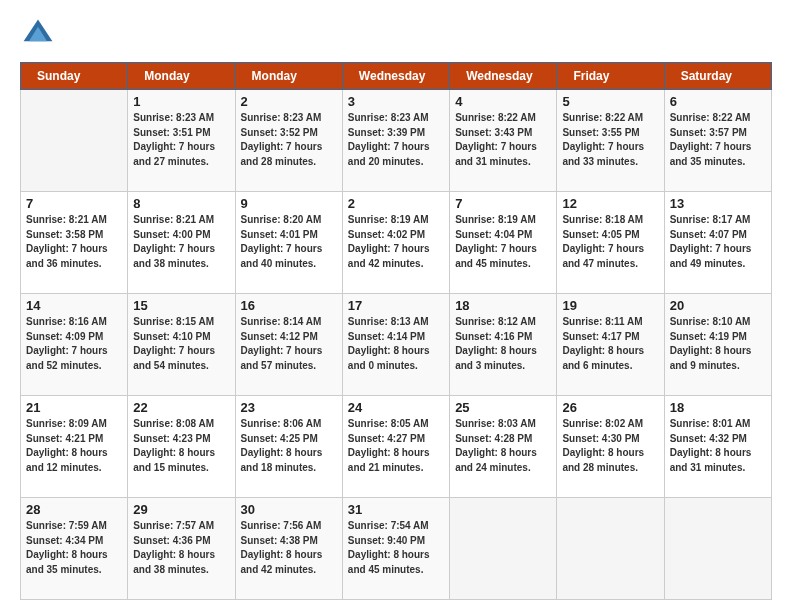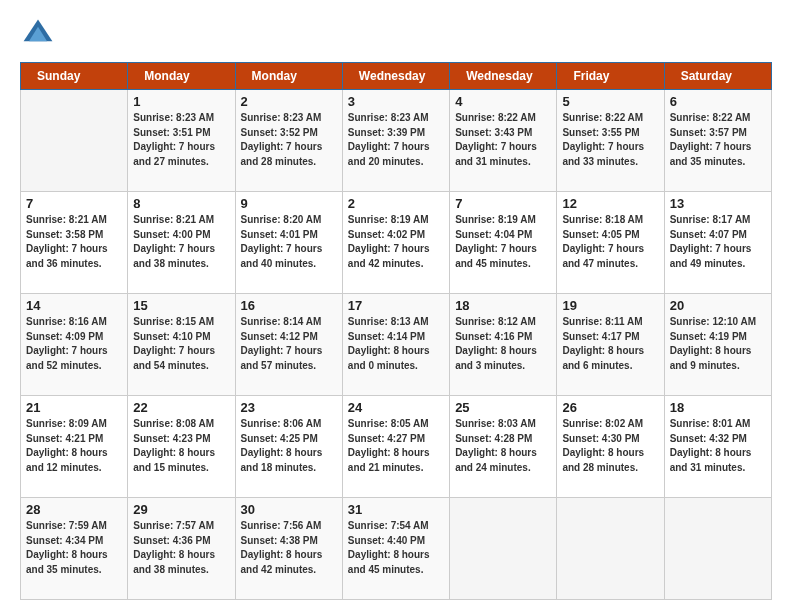--- a/index.html
+++ b/index.html
@@ -207,21 +207,21 @@
           <td>
             <div class="day-number">18</div>
             <div class="day-content"><span>Sunrise: 8:12 AM</span><br><span>Sunset: 4:16 PM</span><br><span>Daylight: 8 hours and 3 minutes.</span></div>
           </td>
           <td>
             <div class="day-number">19</div>
             <div class="day-content"><span>Sunrise: 8:11 AM</span><br><span>Sunset: 4:17 PM</span><br><span>Daylight: 8 hours and 6 minutes.</span></div>
           </td>
           <td>
             <div class="day-number">20</div>
-            <div class="day-content"><span>Sunrise: 12:10 AM</span><br><span>Sunset: 4:19 PM</span><br><span>Daylight: 8 hours and 9 minutes.</span></div>
+            <div class="day-content"><span>Sunrise: 8:10 AM</span><br><span>Sunset: 4:19 PM</span><br><span>Daylight: 8 hours and 9 minutes.</span></div>
           </td>
         </tr>
         <tr>
           <td>
             <div class="day-number">21</div>
             <div class="day-content"><span>Sunrise: 8:09 AM</span><br><span>Sunset: 4:21 PM</span><br><span>Daylight: 8 hours and 12 minutes.</span></div>
           </td>
           <td>
             <div class="day-number">22</div>
             <div class="day-content"><span>Sunrise: 8:08 AM</span><br><span>Sunset: 4:23 PM</span><br><span>Daylight: 8 hours and 15 minutes.</span></div>
@@ -255,21 +255,21 @@
           <td>
             <div class="day-number">29</div>
             <div class="day-content"><span>Sunrise: 7:57 AM</span><br><span>Sunset: 4:36 PM</span><br><span>Daylight: 8 hours and 38 minutes.</span></div>
           </td>
           <td>
             <div class="day-number">30</div>
             <div class="day-content"><span>Sunrise: 7:56 AM</span><br><span>Sunset: 4:38 PM</span><br><span>Daylight: 8 hours and 42 minutes.</span></div>
           </td>
           <td>
             <div class="day-number">31</div>
-            <div class="day-content"><span>Sunrise: 7:54 AM</span><br><span>Sunset: 4:40 PM</span><br><span>Daylight: 8 hours and 45 minutes.</span></div>
+            <div class="day-content"><span>Sunrise: 7:54 AM</span><br><span>Sunset: 9:40 PM</span><br><span>Daylight: 8 hours and 45 minutes.</span></div>
           </td>
           <td class="empty"></td>
           <td class="empty"></td>
           <td class="empty"></td>
         </tr>
       </tbody>
   </table>
 </div>
 
 </body></html>

